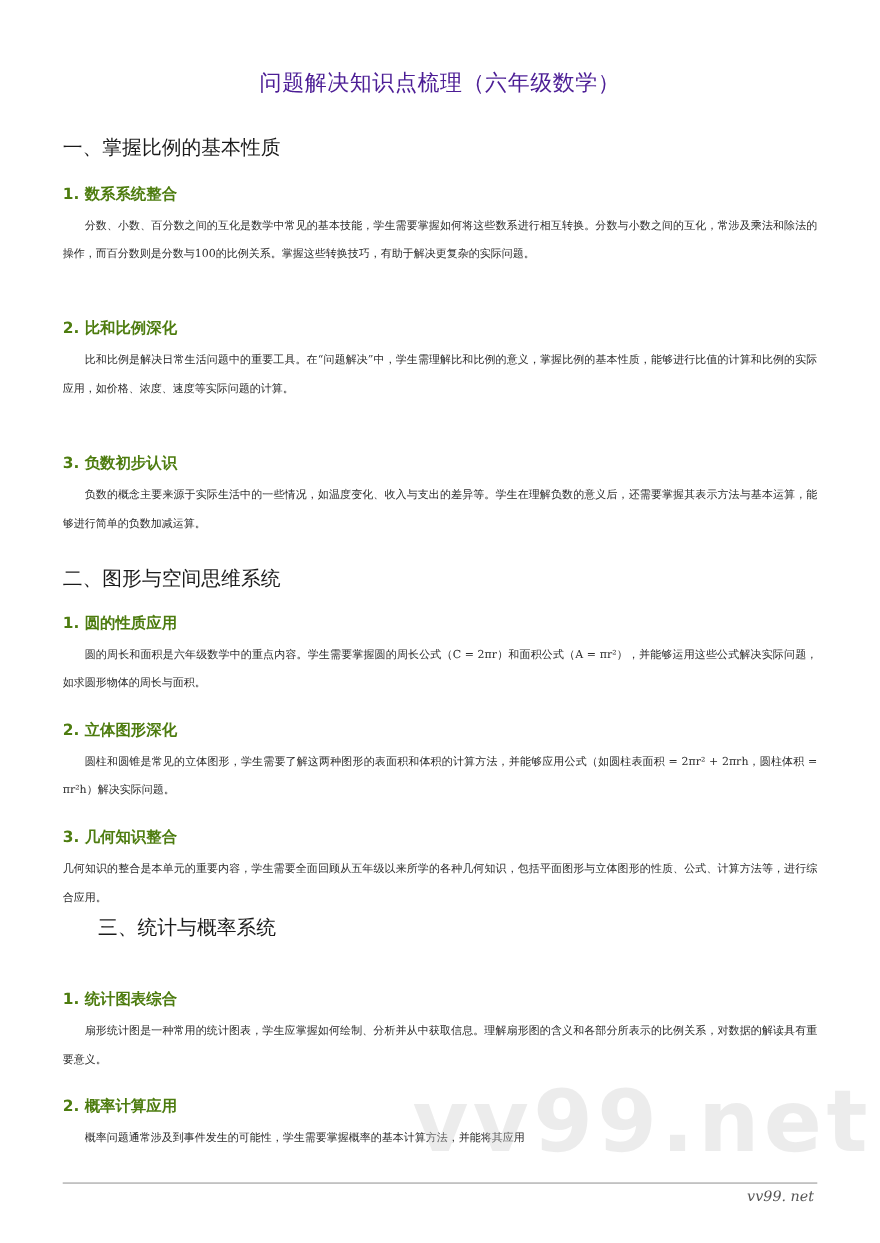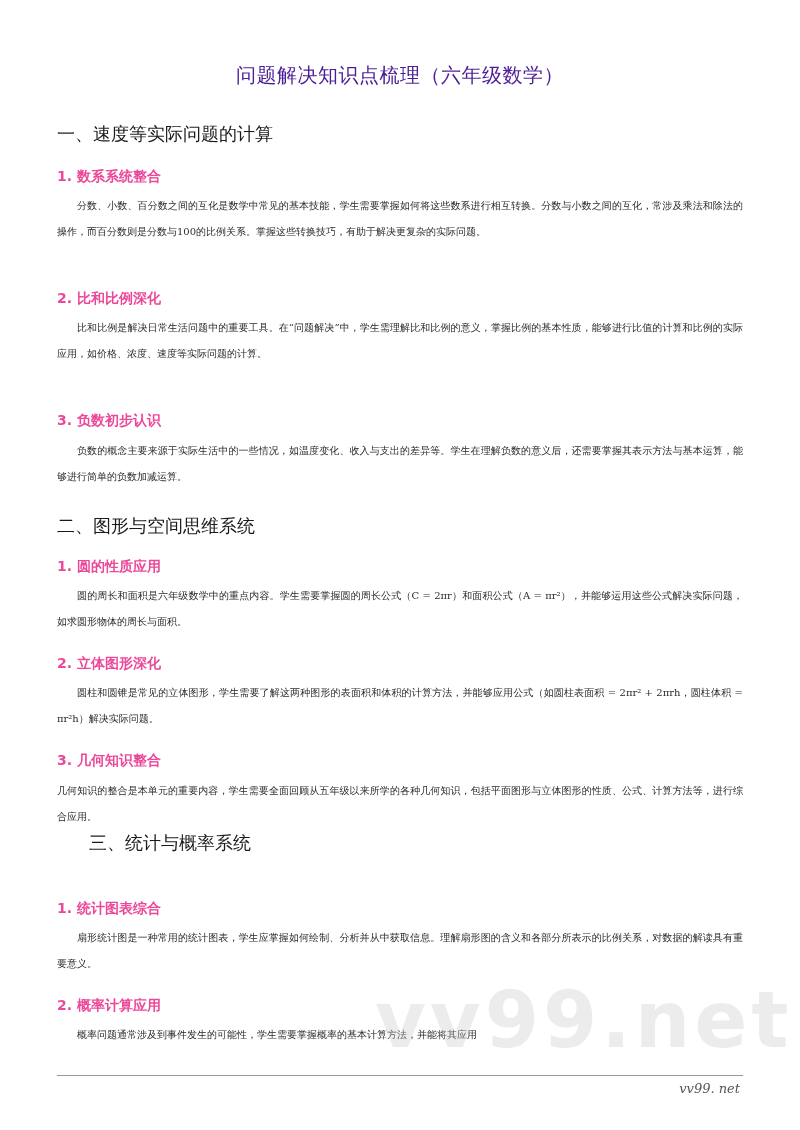--- a/index.html
+++ b/index.html
@@ -4,37 +4,37 @@
 <style>
   html, body { margin:0; padding:0; background:#ffffff; }
   body { width:800px; height:1130px; position:relative; overflow:hidden;
          font-family:"DejaVu Serif","Liberation Serif",serif; color:#222; }
   .page { position:absolute; left:57px; top:0; width:686px; }
   .title { position:absolute; left:0; width:686px; top:62px; text-align:center;
            font-family:"DejaVu Sans","Liberation Sans",sans-serif; font-size:20px; color:#4c1d95; letter-spacing:0.5px; }
   .h1 { position:absolute; left:0; font-family:"DejaVu Sans","Liberation Sans",sans-serif;
         font-size:18px; color:#1a1a1a; }
   .h2 { position:absolute; left:0; font-family:"DejaVu Sans","Liberation Sans",sans-serif;
-        font-size:14px; font-weight:bold; color:#ec4899; }
+        font-size:14px; font-weight:bold; color:#4d7c0f; }
   .p { position:absolute; left:0; width:686px; font-size:10px; line-height:26px; color:#2a2a2a;
        text-align:justify; }
   .indent { text-indent:2em; }
   .footer-line { position:absolute; left:57px; top:1075px; width:686px; height:1px; background:#999; }
   .footer-text { position:absolute; right:60px; top:1081px; font-family:"DejaVu Serif","Liberation Serif",serif;
                  font-style:italic; font-size:13px; color:#555; }
   .watermark { position:absolute; left:375px; top:975px; font-family:"DejaVu Sans","Liberation Sans",sans-serif;
                font-weight:bold; font-size:78px; color:rgba(200,200,200,0.35); letter-spacing:4px; pointer-events:none; }
 </style>
 </head>
 <body>
 
 <div class="page">
   <div class="title">问题解决知识点梳理（六年级数学）</div>
 
-  <div class="h1" style="top:122px;">一、速度等实际问题的计算</div>
+  <div class="h1" style="top:122px;">一、掌握比例的基本性质</div>
   <div class="h2" style="top:168px;">1. 数系系统整合</div>
   <div class="p indent" style="top:193px;">分数、小数、百分数之间的互化是数学中常见的基本技能，学生需要掌握如何将这些数系进行相互转换。分数与小数之间的互化，常涉及乘法和除法的操作，而百分数则是分数与100的比例关系。掌握这些转换技巧，有助于解决更复杂的实际问题。</div>
 
   <div class="h2" style="top:290px;">2. 比和比例深化</div>
   <div class="p indent" style="top:315px;">比和比例是解决日常生活问题中的重要工具。在“问题解决”中，学生需理解比和比例的意义，掌握比例的基本性质，能够进行比值的计算和比例的实际应用，如价格、浓度、速度等实际问题的计算。</div>
 
   <div class="h2" style="top:412px;">3. 负数初步认识</div>
   <div class="p indent" style="top:438px;">负数的概念主要来源于实际生活中的一些情况，如温度变化、收入与支出的差异等。学生在理解负数的意义后，还需要掌握其表示方法与基本运算，能够进行简单的负数加减运算。</div>
 
   <div class="h1" style="top:514px;">二、图形与空间思维系统</div>

